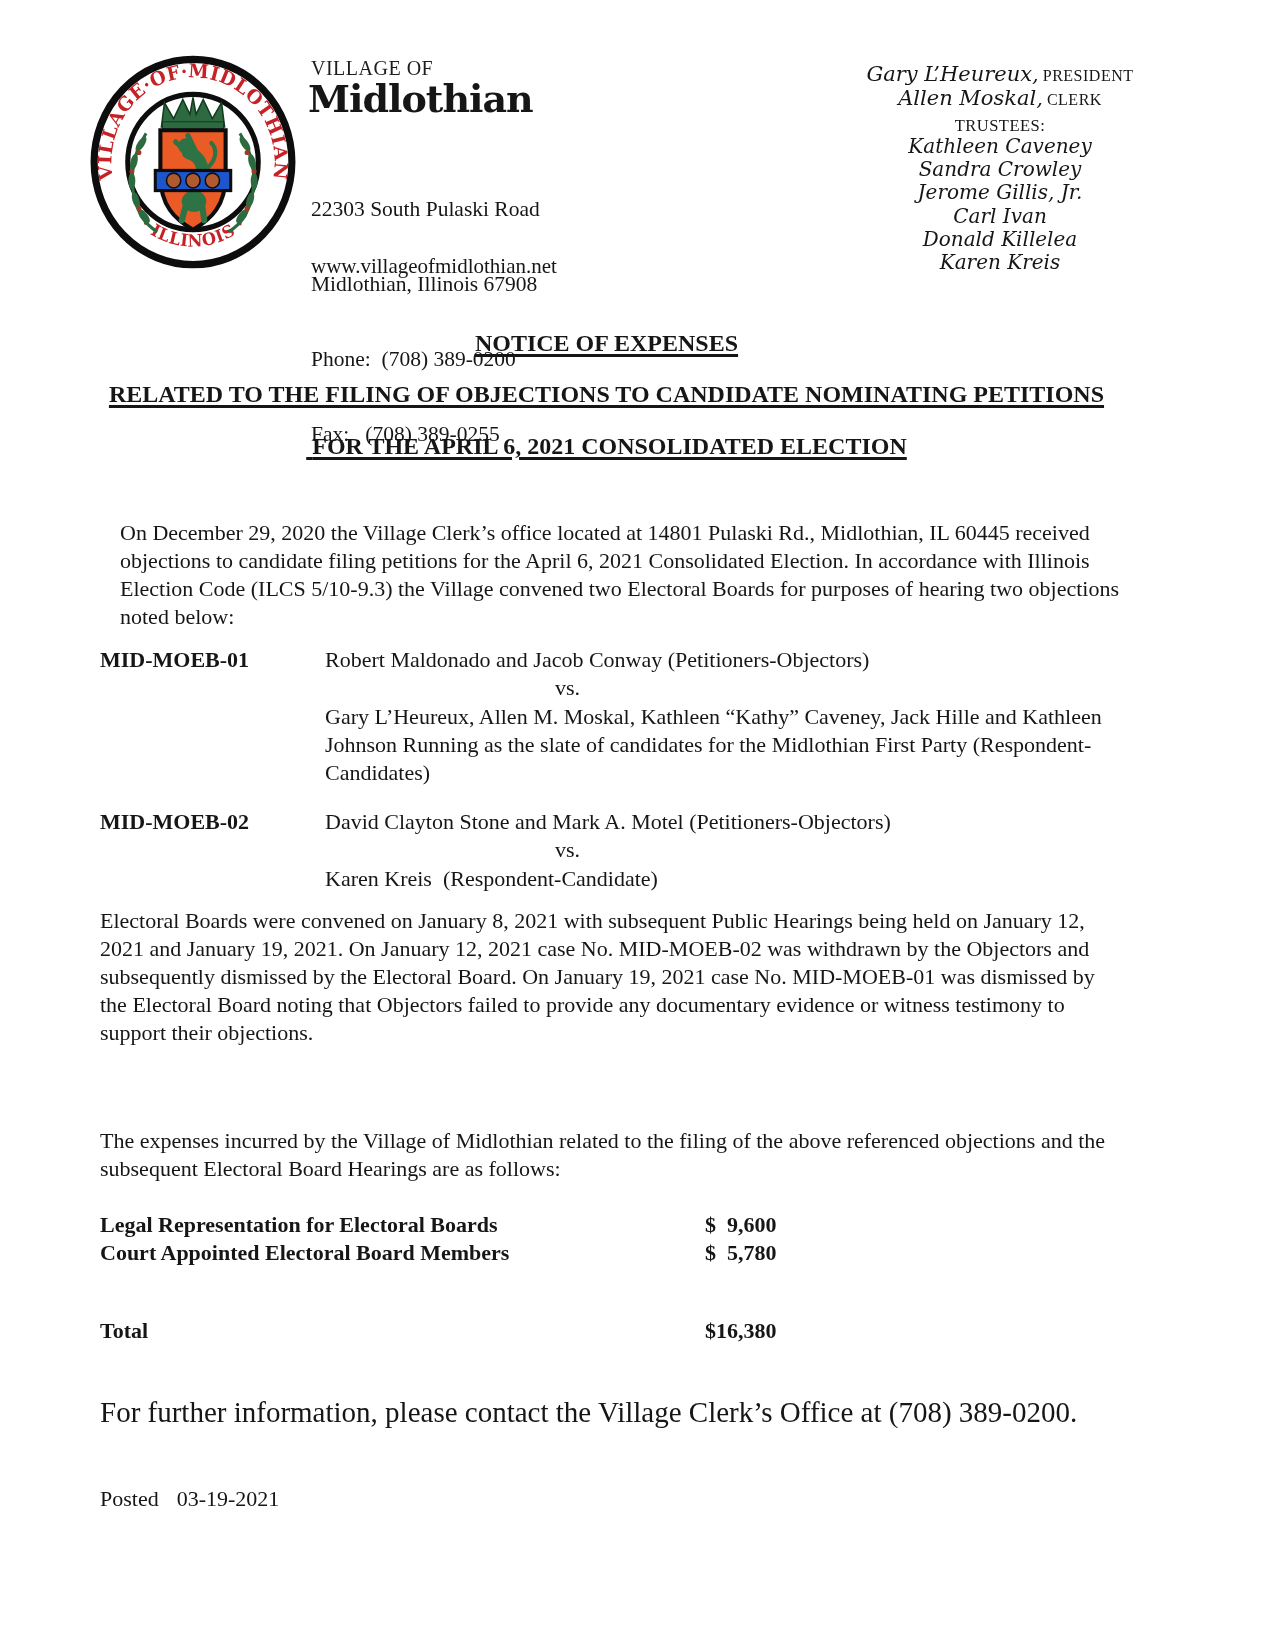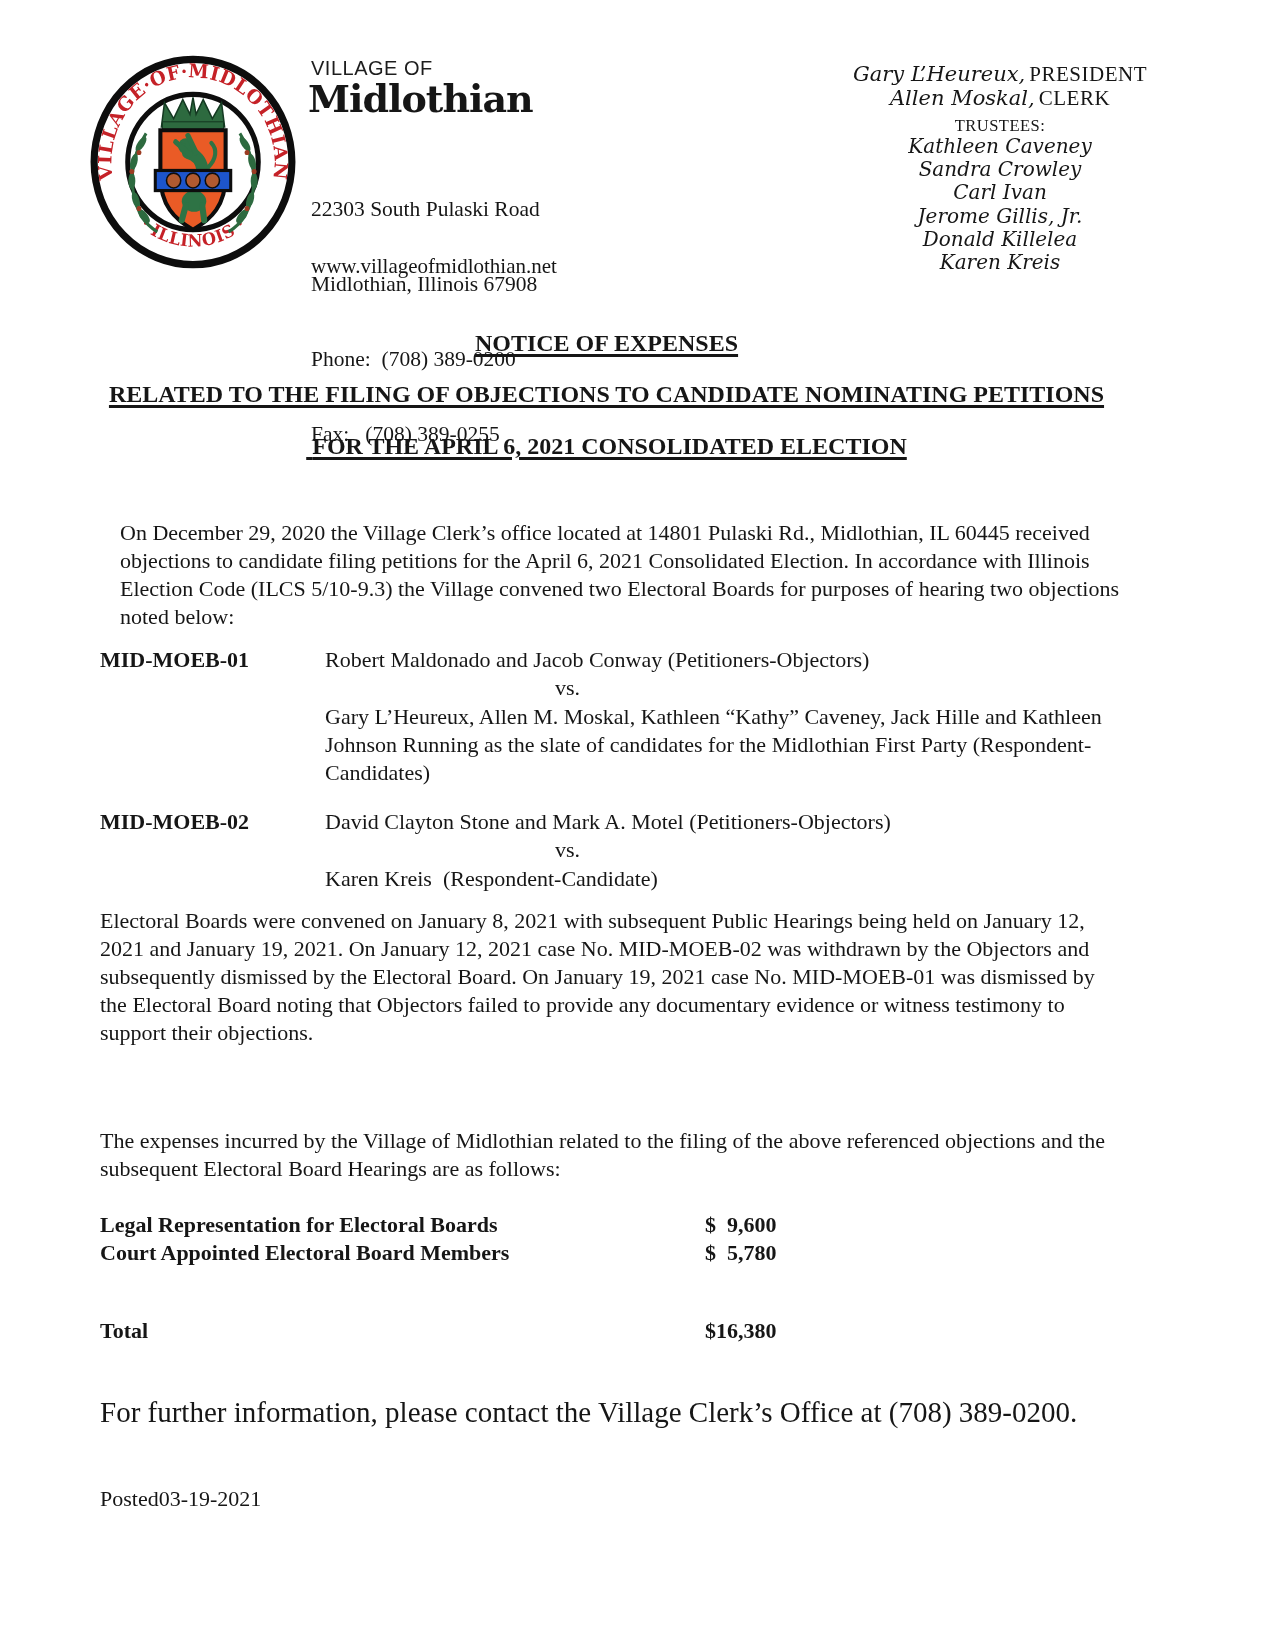--- a/index.html
+++ b/index.html
@@ -6,29 +6,29 @@
   .page {
     position:relative; width:1275px; height:1650px; margin:0 auto;
     background:#ffffff; overflow:hidden;
     font-family:"Liberation Serif", serif; color:#161616;
   }
   .abs { position:absolute; }
   .sans { font-family:"Liberation Sans", sans-serif; }
   .pre { white-space:pre-wrap; }
 
   
-  .hdr-villageof { left:311px; top:57px; font-size:20px; letter-spacing:.5px; color:#1d1d1d; }
+  .hdr-villageof { left:311px; top:57px; font-size:20px; letter-spacing:.5px; color:#1d1d1d;font-family:Liberation Serif, serif; }
   .hdr-name { left:308px; top:76px; font-size:38px; font-weight:bold; font-family:"DejaVu Serif", serif; letter-spacing:-1px; }
   .hdr-addr { left:311px; top:147px; font-size:21.5px; line-height:25px; }
   .hdr-web { left:311px; top:254px; font-size:21px; }
 
   
   .off { left:790px; width:420px; text-align:center; }
   .off-name  { font-family:"DejaVu Serif", serif; font-style:italic; font-size:21px; }
-  .off-title { font-size:21px; letter-spacing:.5px; }
+  .off-title { font-size:16px; letter-spacing:.5px; }
   .off-pres { top:62px; }
   .off-clerk { top:86px; }
   .off-trustlabel { top:116px; font-size:16.5px; letter-spacing:.5px; }
   .off-trustees { top:135px; font-family:"DejaVu Serif", serif; font-style:italic; font-size:20px; line-height:23.2px; }
 
   
   .title {
     left:100px; width:1013px; text-align:center; font-weight:bold; font-size:24px;
     text-decoration:underline; text-decoration-thickness:2.5px; text-underline-offset:3px;
     white-space:pre-wrap;
@@ -48,21 +48,21 @@
 
   
   .exp-row { left:100px; width:1013px; font-size:22px; font-weight:bold; }
   .exp-amount { position:absolute; left:605px; top:0; white-space:pre-wrap; }
   .er1 { top:1212px; } .er2 { top:1240px; } .er3 { top:1268px; }
   .er-total { top:1318px; }
 
   
   .contact { left:100px; top:1396px; font-size:29px; }
   .posted  { left:100px; top:1486px; font-size:22px; }
-  .posted-date { }
+  .posted-date { margin-left:18px; }
 
   .seal { left:88px; top:53px; }
 </style>
 </head>
 <body>
 
 <div class="page">
 
   <svg class="seal abs" width="210" height="218" viewBox="0 0 206 206" preserveAspectRatio="none">
     <circle cx="103" cy="103" r="97" fill="#ffffff" stroke="#0d0d0d" stroke-width="7"></circle>
@@ -134,22 +134,22 @@
     <span class="off-title">PRESIDENT</span>
   </div>
   <div class="abs off off-clerk">
     <span class="off-name">Allen Moskal,</span>
     <span class="off-title">CLERK</span>
   </div>
   <div class="abs off off-trustlabel">TRUSTEES:</div>
   <div class="abs off off-trustees">
     <div>Kathleen Caveney</div>
     <div>Sandra Crowley</div>
+    <div>Jerome Gillis, Jr.</div>
     <div>Carl Ivan</div>
-    <div>Jerome Gillis, Jr.</div>
     <div>Donald Killelea</div>
     <div>Karen Kreis</div>
   </div>
 
   <div class="abs title title1">NOTICE OF EXPENSES</div>
   <div class="abs title title2">RELATED TO THE FILING OF OBJECTIONS TO CANDIDATE NOMINATING PETITIONS</div>
   <div class="abs title title3"> FOR THE APRIL 6, 2021 CONSOLIDATED ELECTION</div>
 
   <div class="abs para p1">On December 29, 2020 the Village Clerk’s office located at 14801 Pulaski Rd., Midlothian, IL 60445 received objections to candidate filing petitions for the April 6, 2021 Consolidated Election.  In accordance with Illinois Election Code (ILCS 5/10-9.3) the Village convened two Electoral Boards for purposes of hearing two objections noted below:</div>
 

